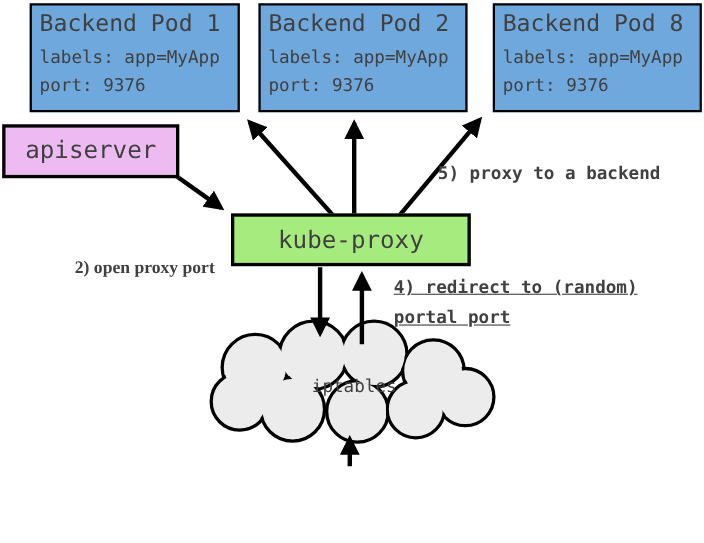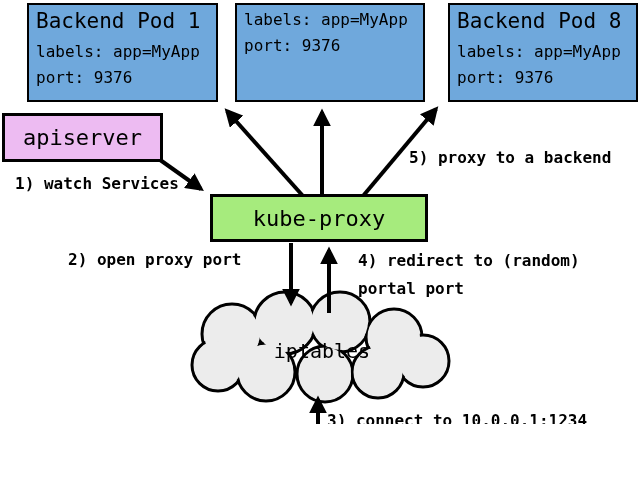--- a/index.html
+++ b/index.html
@@ -2,21 +2,21 @@
 <html style="--color-pod-fill: #6FA8DC; --color-apiserver-fill: #EDBBF2; --color-kube-proxy-fill: #A6EB7D; --color-client-fill: #EDC87F; --color-cloud-fill: #ECECEC; --color-outline: #000000; --color-background: #FFFFFF;"><head>
 <meta charset="utf-8">
 <style>
   html, body { margin: 0; padding: 0; background: #fff; }
   .canvas {
     position: relative;
     width: 640px;
     height: 424px;
     background: var(--color-background, #fff);
     font-family: "DejaVu Sans Mono", "Liberation Mono", monospace;
-    color: #000000;
+    color: #404040;
     overflow: hidden;
   }
   .layer {
     position: absolute;
     left: 0; top: 0;
     width: 640px; height: 494px;
   }
   .box {
     position: absolute;
     box-sizing: border-box;
@@ -54,29 +54,29 @@
     font-weight: bold;
   }
   .annotation {
     position: absolute;
     font-size: 16px;
     font-weight: bold;
     line-height: 28px;
     white-space: nowrap;
   }
   .step1 { left: 15px;  top: 170px; }
-  .step2 { left: 68px;  top: 246px; }
+  .step2 { left: 68px;  top: 230px; font-family: Liberation Serif, serif; }
   .step3 { left: 327px; top: 407px; }
-  .step4 { left: 358px; top: 247px; }
-  .step5 { left: 409px; top: 144px; }
+  .step4 { left: 358px; top: 247px; text-decoration: underline; }
+  .step5 { left: 398px; top: 144px; }
   .iptables-label {
     position: absolute;
     left: 192px; top: 340px; width: 260px;
     text-align: center;
-    font-size: 20px;
+    font-size: 16px;
     line-height: 22px;
   }
   .arrow {
     stroke: var(--color-outline, #000);
     stroke-width: 4;
     fill: none;
   }
   .cloud-stroke { stroke: var(--color-outline, #000); stroke-width: 3; }
 </style>
 </head>
@@ -124,20 +124,21 @@
     <line class="arrow" x1="329" y1="313" x2="329" y2="250" marker-end="url(#ah)"></line>
     <line class="arrow" x1="318" y1="443" x2="318" y2="399" marker-end="url(#ah)"></line>
   </svg>
 
   <div class="box pod pod-1">
     <div class="pod-title">Backend Pod 1</div>
     <div class="pod-line">labels: app=MyApp</div>
     <div class="pod-line">port: 9376</div>
   </div>
   <div class="box pod pod-2">
+    <div class="pod-title">Backend Pod 2</div>
     <div class="pod-line">labels: app=MyApp</div>
     <div class="pod-line">port: 9376</div>
   </div>
   <div class="box pod pod-3">
     <div class="pod-title">Backend Pod 8</div>
     <div class="pod-line">labels: app=MyApp</div>
     <div class="pod-line">port: 9376</div>
   </div>
 
   <div class="box titlebox kubeproxy">
@@ -148,27 +149,23 @@
     <span>apiserver</span>
   </div>
 
   <div class="box titlebox client">
     <span>Client</span>
   </div>
 
   <div class="iptables-label">iptables</div>
 
   <div class="annotation step1">
-    <div>1) watch Services</div>
   </div>
   <div class="annotation step2">
     <div>2) open proxy port</div>
-  </div>
-  <div class="annotation step3">
-    <div>3) connect to 10.0.0.1:1234</div>
   </div>
   <div class="annotation step4">
     <div>4) redirect to (random)</div>
     <div>portal port</div>
   </div>
   <div class="annotation step5">
     <div>5) proxy to a backend</div>
   </div>
 
 </div>

